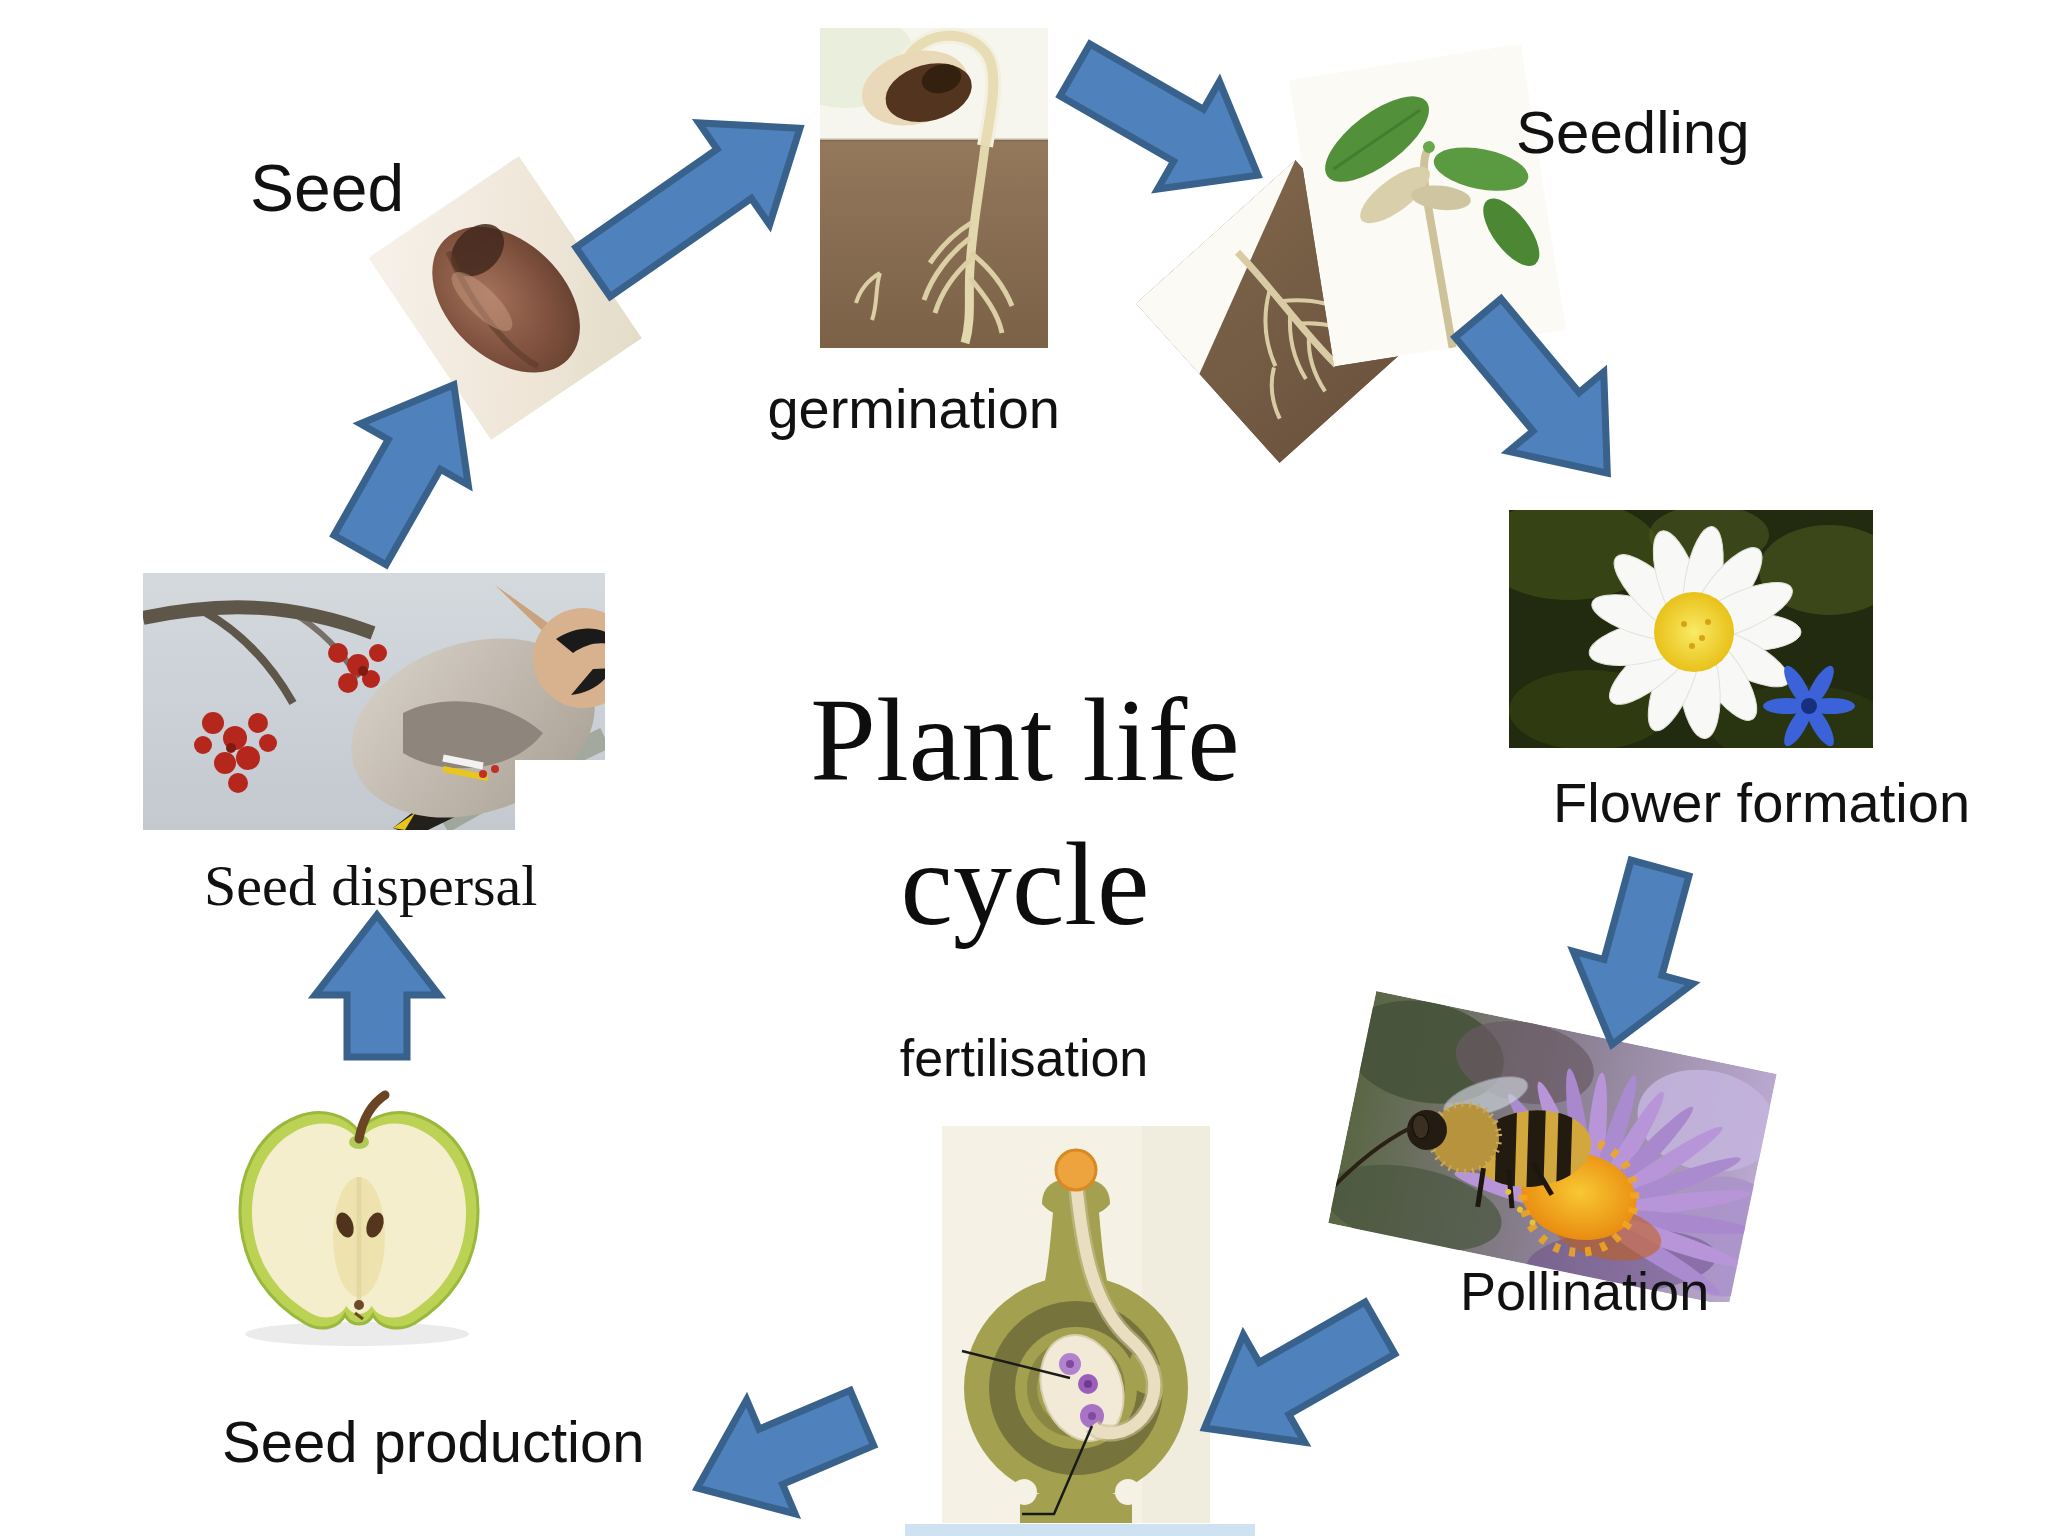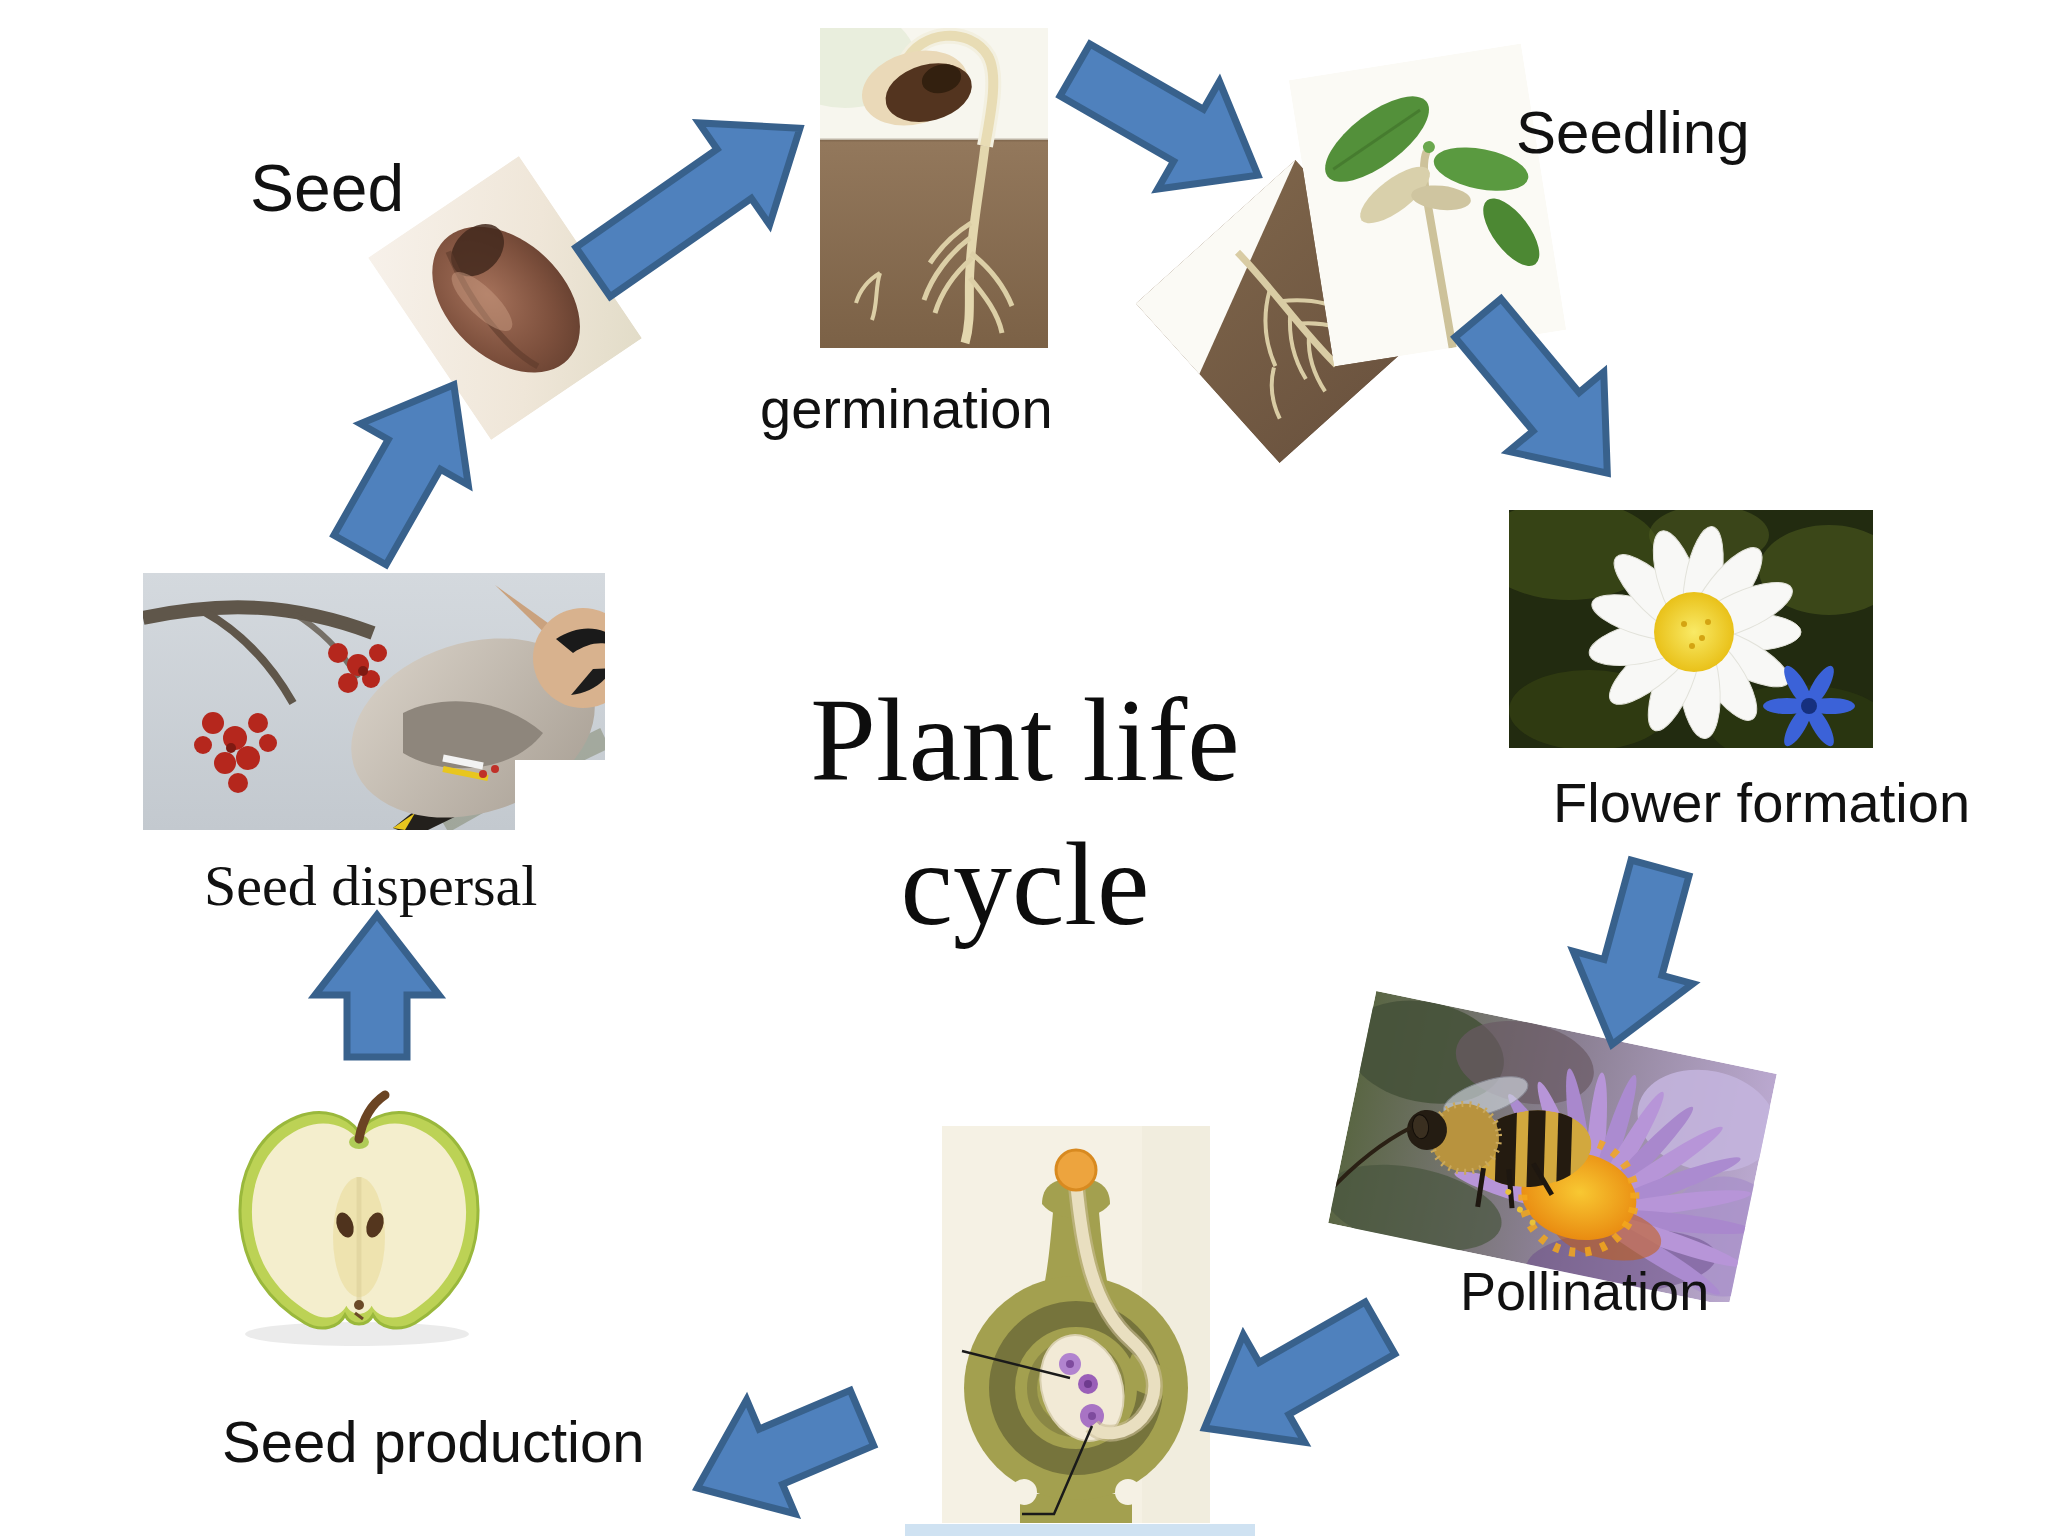--- a/index.html
+++ b/index.html
@@ -374,26 +374,27 @@
     </g>
   </svg>
 
   <div class="title lbl-z">
     <div>Plant life</div>
     <div>cycle</div>
   </div>
 
   <div class="label lbl-z" style="left:250px;top:150px;font-size:66px;">Seed</div>
 
-  <div class="label lbl-z" style="left:760px;top:376px;width:300px;text-align:left;font-size:56px;">germination</div>
+  <div class="label lbl-z" style="left:760px;top:376px;width:300px;text-align:right;font-size:56px;">germination</div>
 
   <div class="label lbl-z" style="left:1516px;top:98px;font-size:60px;">Seedling</div>
 
   <div class="label lbl-z" style="left:1505px;top:770px;width:400px;text-align:right;font-size:56px;margin-left:48px;">Flower formation</div>
 
   <div class="label lbl-z" style="left:1460px;top:1260px;font-size:54px;">Pollination</div>
 
+  <div class="label lbl-z" style="left:874px;top:1028px;width:300px;text-align:center;font-size:52px;">fertilisation</div>
 
   <div class="label lbl-z" style="left:222px;top:1408px;font-size:58px;">Seed production</div>
 
   <div class="label lbl-z" style="left:204px;top:852px;font-size:58px;font-family:Liberation Serif, serif;">Seed dispersal</div>
 
 </div>
 
 </body></html>

